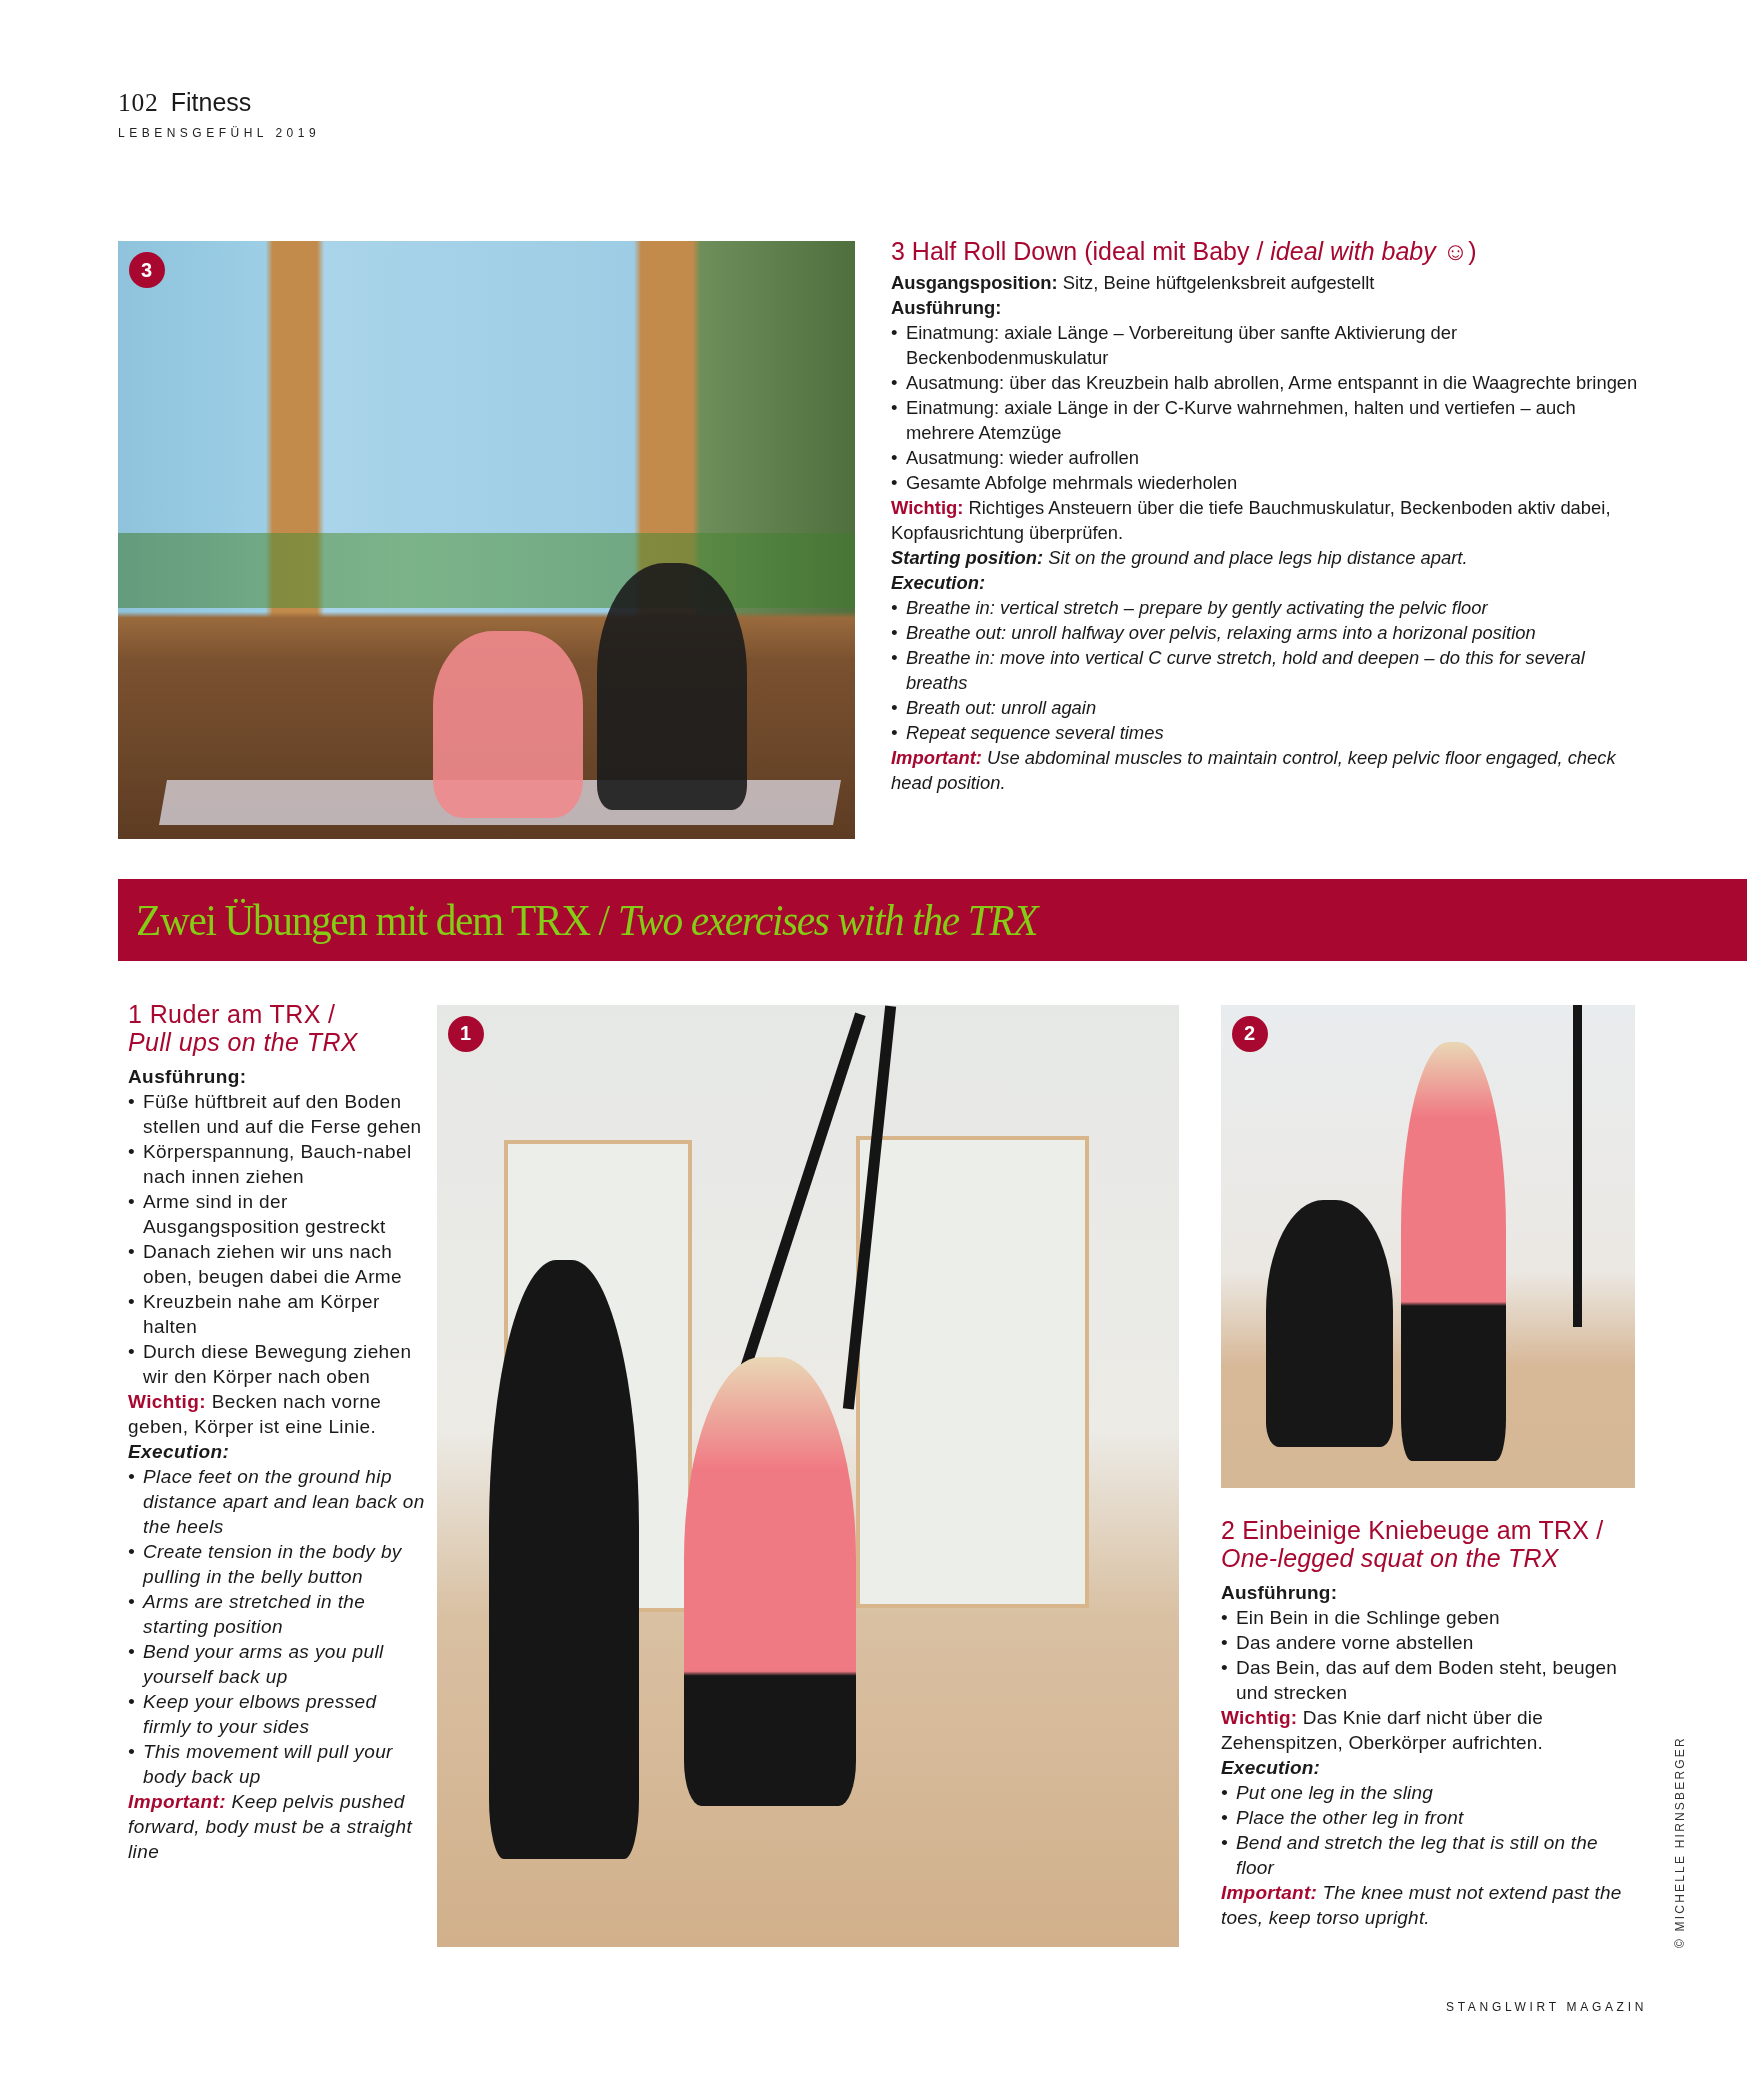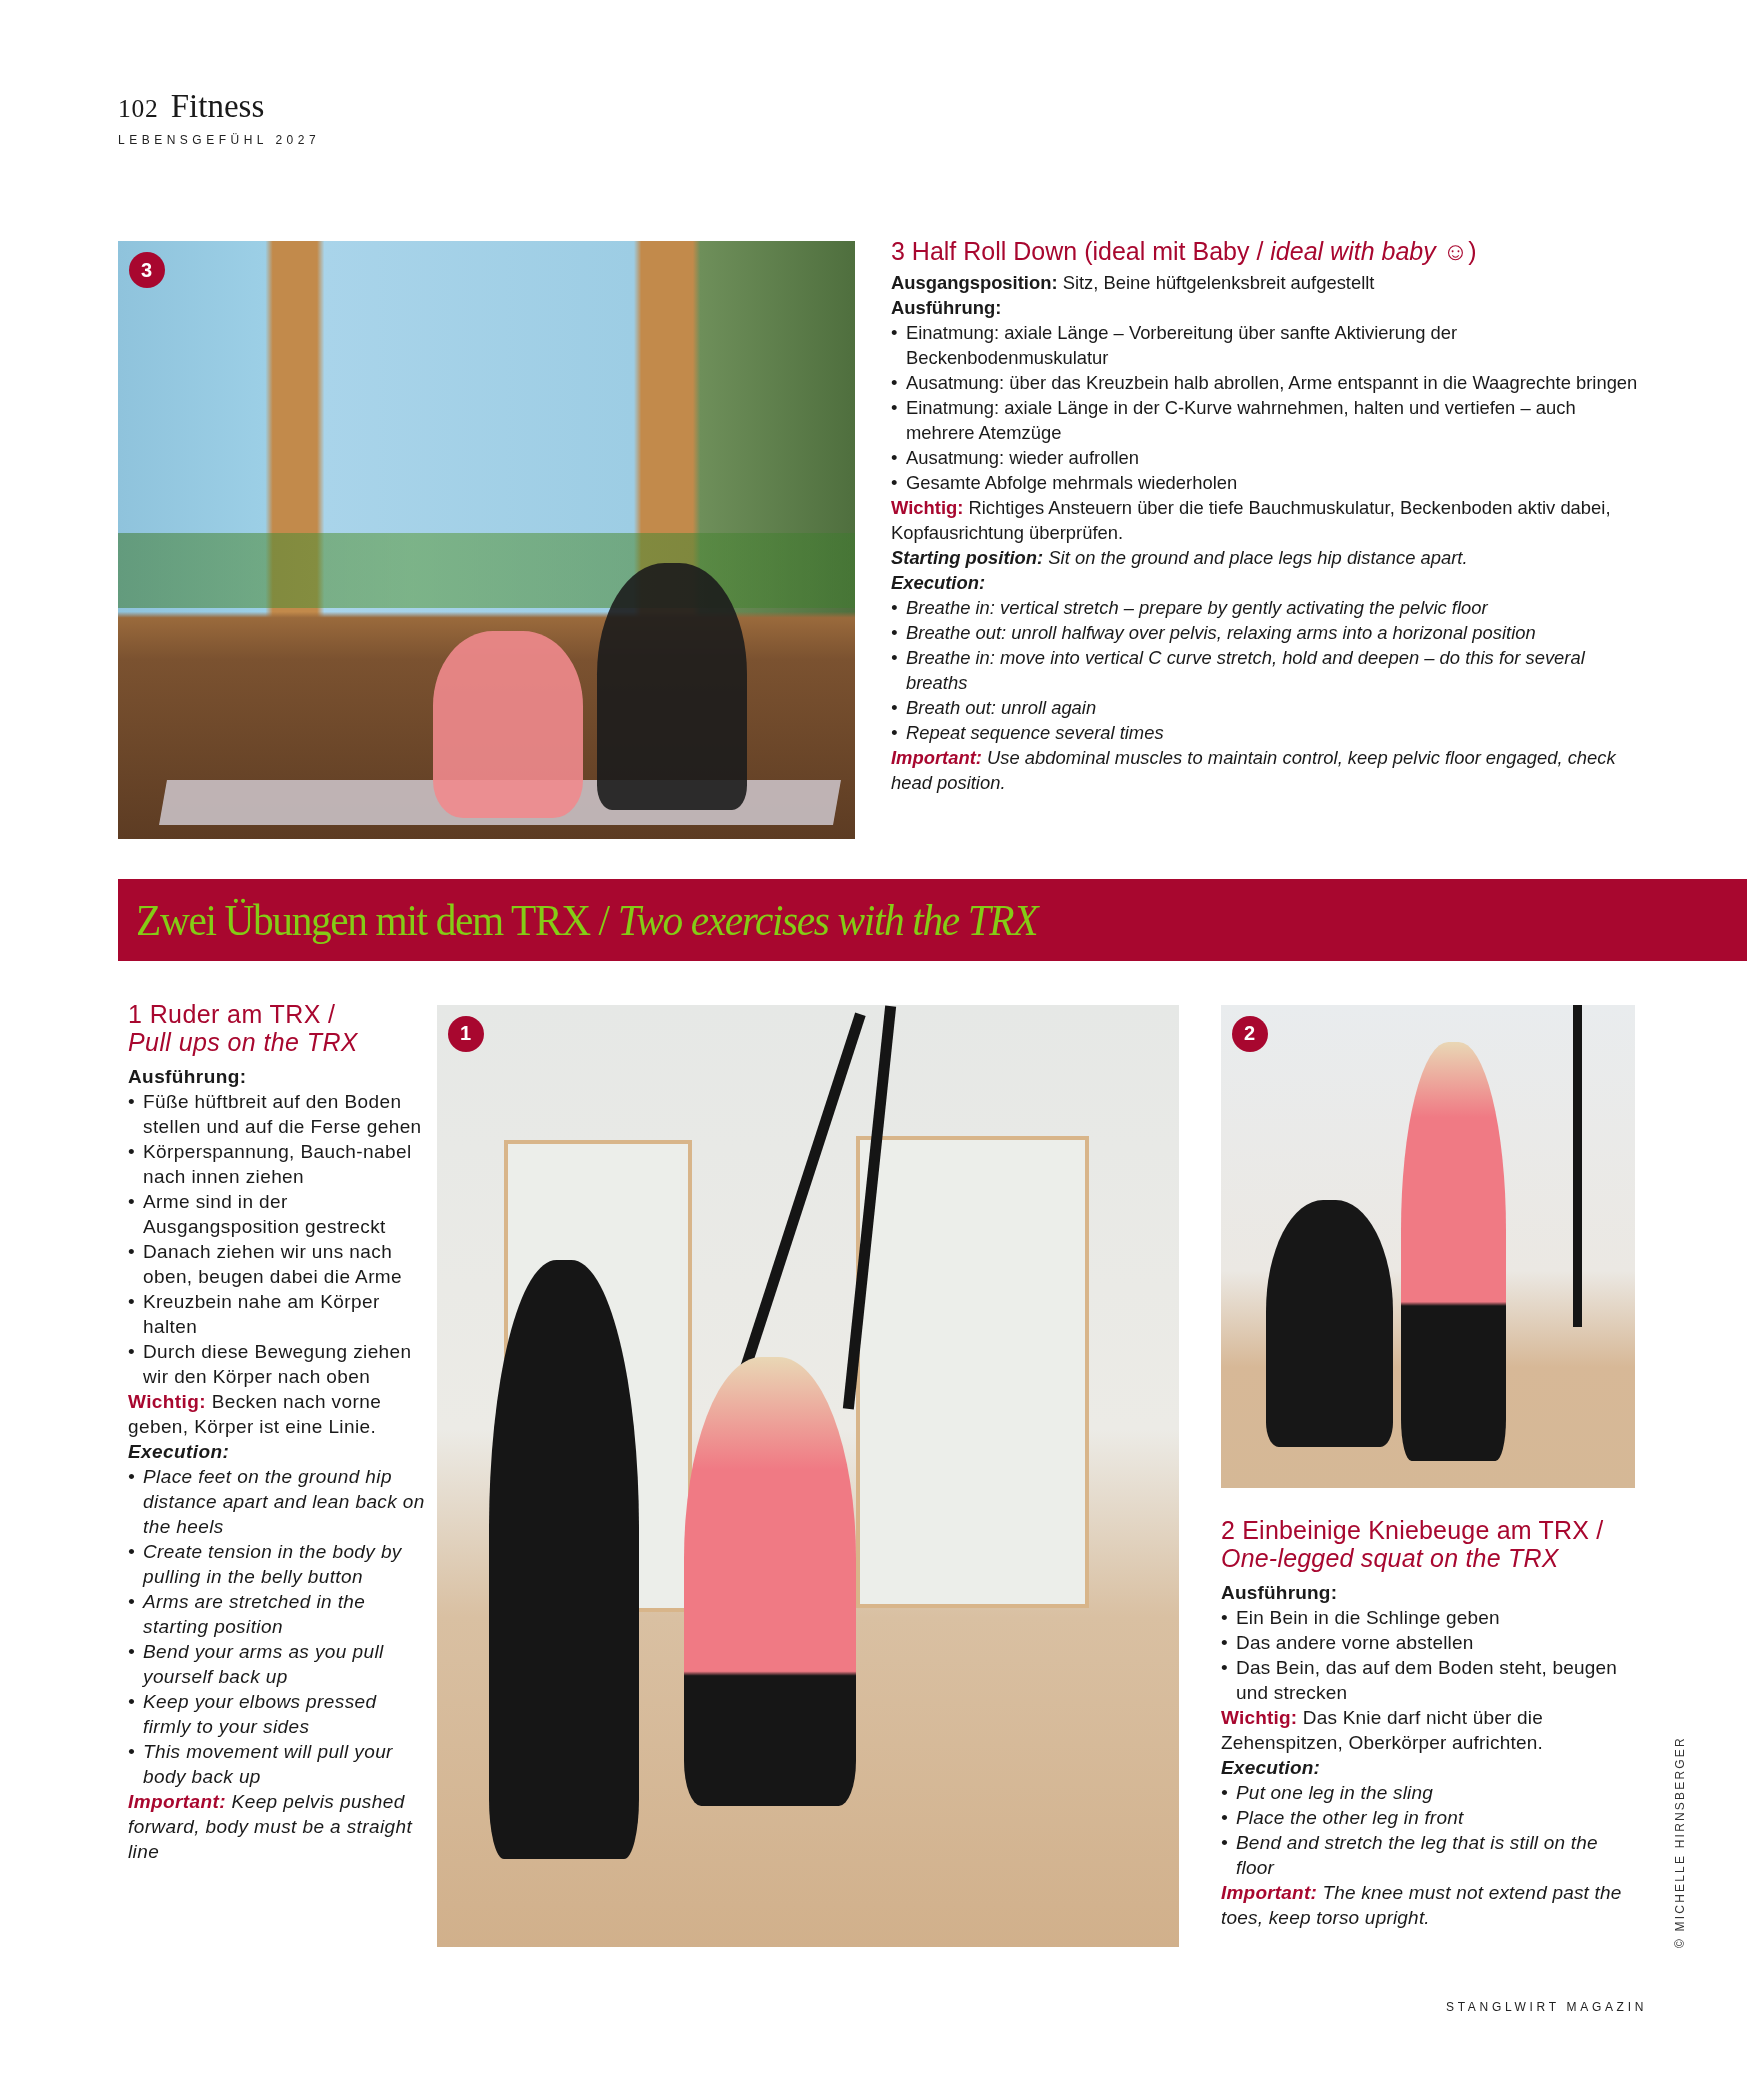--- a/index.html
+++ b/index.html
@@ -2,21 +2,21 @@
 <html style="font-size:12px"><head>
 <meta charset="utf-8">
 <style>
   html, body { margin: 0; padding: 0; background: #ffffff; }
   body { width: 1748px; height: 2097px; position: relative; overflow: hidden; color: #1a1a1a;
          font-family: "Liberation Sans", sans-serif; }
 
   
   .page-header { position: absolute; left: 118px; top: 88px; }
   .page-num { font-family: "Liberation Serif", serif; font-size: 25.5px; letter-spacing: 0.7px; }
-  .section-name { font-family: Liberation Serif, serif; font-size: 33px; margin-left: 9px; }
+  .section-name { font-family: Liberation Sans, sans-serif; font-size: 25px; margin-left: 9px; }
   .issue-line { font-size: 12px; letter-spacing: 4.5px; margin-top: 7.5px; color: #222; }
 
   
   .photo { position: absolute; overflow: hidden; }
   .photo-3 { left: 118px; top: 241px; width: 737px; height: 598px;
     background:
       linear-gradient(180deg, rgba(0,0,0,0) 0%, rgba(0,0,0,0) 62%, #9a6a3c 63%, #7b5230 70%, #5d3c23 100%),
       linear-gradient(90deg, #8fc3dc 0%, #9ccfe6 20%, #c28a4b 21%, #c28a4b 27%, #a9d4ea 28%, #9dcde4 70%, #c28a4b 71%, #c28a4b 78%, #6e8f5a 79%, #4f6f3e 100%); }
   .photo-3 .grass { position: absolute; left: 0; top: 292px; width: 100%; height: 75px;
     background: linear-gradient(90deg, #3f7a2f, #5a9a3a 40%, #3f7a2f); opacity: .55; }
@@ -84,21 +84,21 @@
   .footer { position: absolute; left: 1446px; top: 2000px; font-size: 12px; letter-spacing: 3.7px; color: #222; }
 </style>
 </head>
 <body>
 
 <div class="page-header">
   <div>
     <span class="page-num">102</span>
     <span class="section-name">Fitness</span>
   </div>
-  <div class="issue-line">LEBENSGEFÜHL 2027</div>
+  <div class="issue-line">LEBENSGEFÜHL 2019</div>
 </div>
 
 <div class="photo photo-3">
   <div class="grass"></div>
   <div class="mat"></div>
   <div class="figure-a"></div>
   <div class="figure-b"></div>
   <div class="badge">3</div>
 </div>
 

